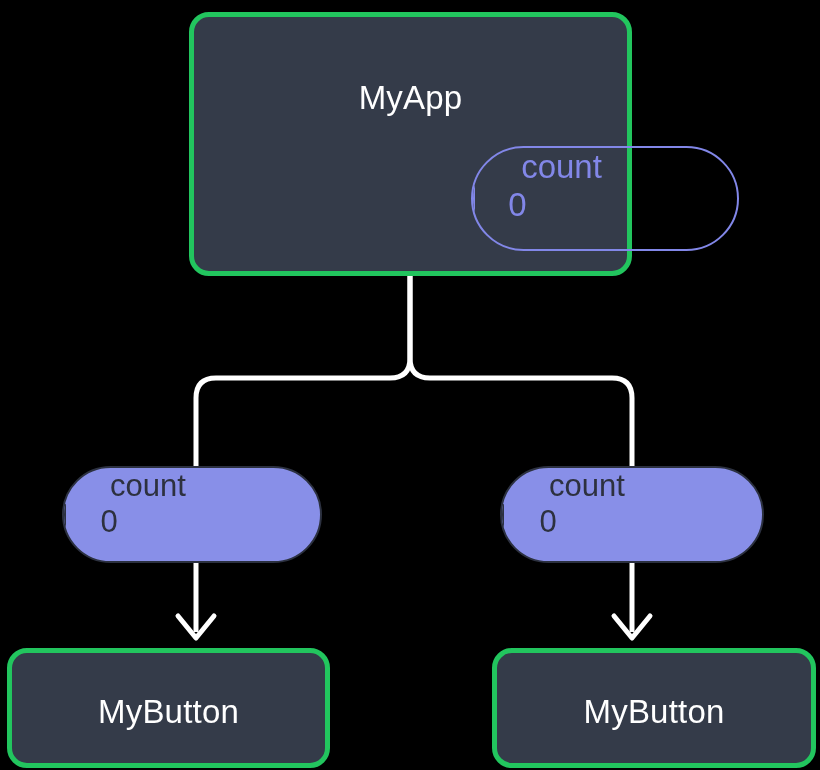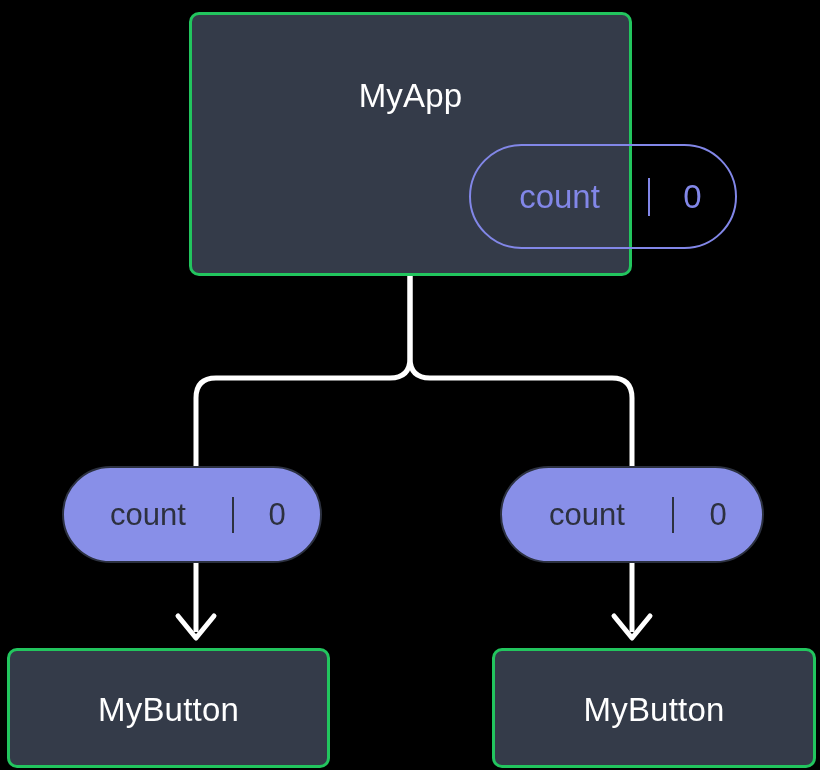--- a/index.html
+++ b/index.html
@@ -26,22 +26,22 @@
     width: 820px;
     height: 770px;
     pointer-events: none;
   }
 
   
   .comp-box {
     position: absolute;
     box-sizing: border-box;
     background: #343b49;
-    border: 3px solid #22c55e;
-    border-radius: 10px;
+    border: 5px solid #22c55e;
+    border-radius: 20px;
     z-index: 3;
   }
   #node-myapp {
     left: 189px;
     top: 12px;
     width: 443px;
     height: 264px;
   }
   #node-mybutton-left {
     left: 7px;
@@ -74,24 +74,25 @@
   #node-mybutton-right .comp-title {
     top: 40px;
     font-size: 33px;
   }
 
   
   .pill {
     position: absolute;
     box-sizing: border-box;
     display: flex;
-    align-items: center;
+    align-items: flex-start;
     border-radius: 999px;
     overflow: hidden;
     z-index: 4;
+    flex-direction: column;
   }
   .pill .pill-key,
   .pill .pill-val {
     display: flex;
     align-items: center;
     justify-content: center;
     box-sizing: border-box;
     white-space: nowrap;
   }
 

